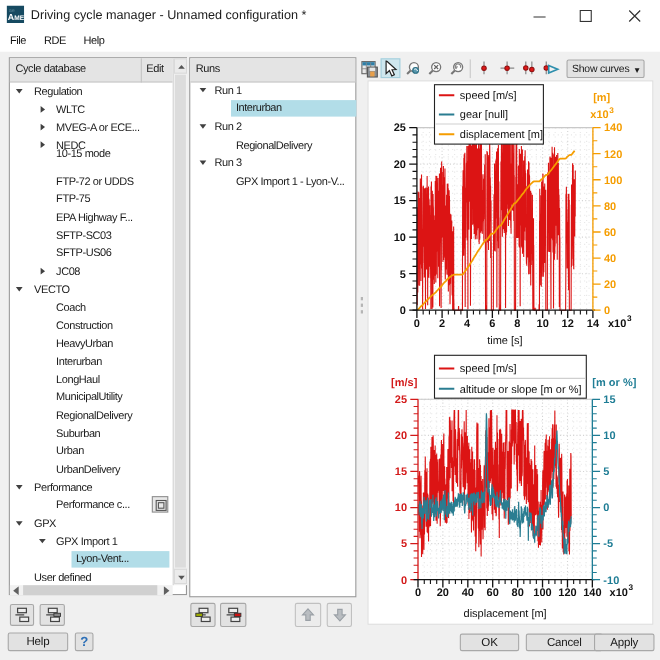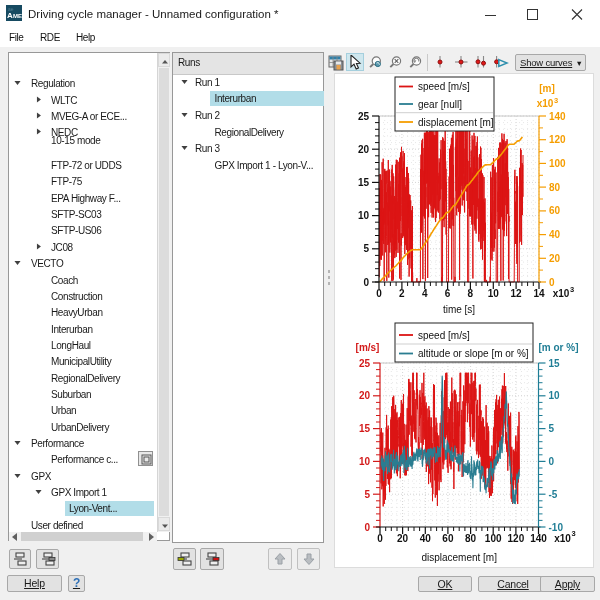--- a/index.html
+++ b/index.html
@@ -1,17 +1,17 @@
 <!DOCTYPE html>
 <html><head><meta charset="utf-8"><style>
 * { margin:0; padding:0; box-sizing:border-box; }
 body { width:600px; height:600px; font-family:"Liberation Sans",sans-serif; background:#fff; overflow:hidden; position:relative; color:#111; }
 .abs { position:absolute; }
 .tl { position:absolute; font-size:10px; letter-spacing:-0.4px; height:15px; line-height:15px; white-space:nowrap; color:#1a1a1a; }
-.btn { position:absolute; background:#e2e2e2; border:1px solid #a8a8a8; border-radius:2px; font-size:10.5px; letter-spacing:-0.2px; text-align:center; color:#1a1a1a;text-decoration:underline; }
+.btn { position:absolute; background:#e2e2e2; border:1px solid #a8a8a8; border-radius:2px; font-size:10.5px; letter-spacing:-0.2px; text-align:center; color:#1a1a1a; }
 .hdr { position:absolute; background:#e4e4e4; border-bottom:1px solid #c8c8c8; font-size:10px; letter-spacing:-0.35px; color:#1a1a1a; }
 .ti { position:absolute; }
 </style></head>
 <body>
 
 <div class="abs" style="left:0;top:0;width:600px;height:30px;background:#fff"></div>
 <svg class="abs" style="left:6px;top:5px" width="16" height="16">
     <rect width="16" height="16" fill="#164a61"></rect>
     <text x="1" y="13" fill="#fff" font-size="8" font-weight="bold" font-family="Liberation Sans">A</text>
     <text x="7" y="13" fill="#fff" font-size="6" font-weight="bold" font-family="Liberation Sans">ME</text>
@@ -26,20 +26,25 @@
 
 <div class="abs" style="left:0;top:30px;width:600px;height:17px;background:#fff;font-size:10px;letter-spacing:-0.4px">
 <span class="abs" style="left:9px;top:2px">File</span>
 <span class="abs" style="left:40px;top:2px">RDE</span>
 <span class="abs" style="left:76px;top:2px">Help</span>
 </div>
 
 <div class="abs" style="left:0;top:47px;width:600px;height:553px;background:#f0f0f0"></div>
 
 <div class="abs" style="left:8px;top:52px;width:162px;height:489px;background:#fff;border:1px solid #989898">
+  <div class="hdr" style="left:0;top:0;width:148px;height:22px">
+    <span class="abs" style="left:5px;top:4px">Cycle database</span>
+    <span class="abs" style="left:119px;top:0;width:1px;height:22px;background:#c4c4c4"></span>
+    <span class="abs" style="left:124px;top:4px">Edit</span>
+  </div>
   <div style="position:absolute;left:5px;top:26.3px;line-height:0"><svg width="7" height="7" viewBox="0 0 8 8">
         <polygon points="0.5,2.2 7.5,2.2 4,6.8" fill="#404040"></polygon>
       </svg></div>
     <div class="tl" style="left:22px;top:23.3px">Regulation</div>
     <div style="position:absolute;left:26px;top:42.7px;line-height:0"><svg width="7" height="7" viewBox="0 0 8 8">
         <polygon points="2.2,0.5 6.8,4 2.2,7.5" fill="#404040"></polygon>
       </svg></div>
     <div class="tl" style="left:42px;top:39.7px">WLTC</div>
     <div style="position:absolute;left:26px;top:59.0px;line-height:0"><svg width="7" height="7" viewBox="0 0 8 8">
         <polygon points="2.2,0.5 6.8,4 2.2,7.5" fill="#404040"></polygon>

